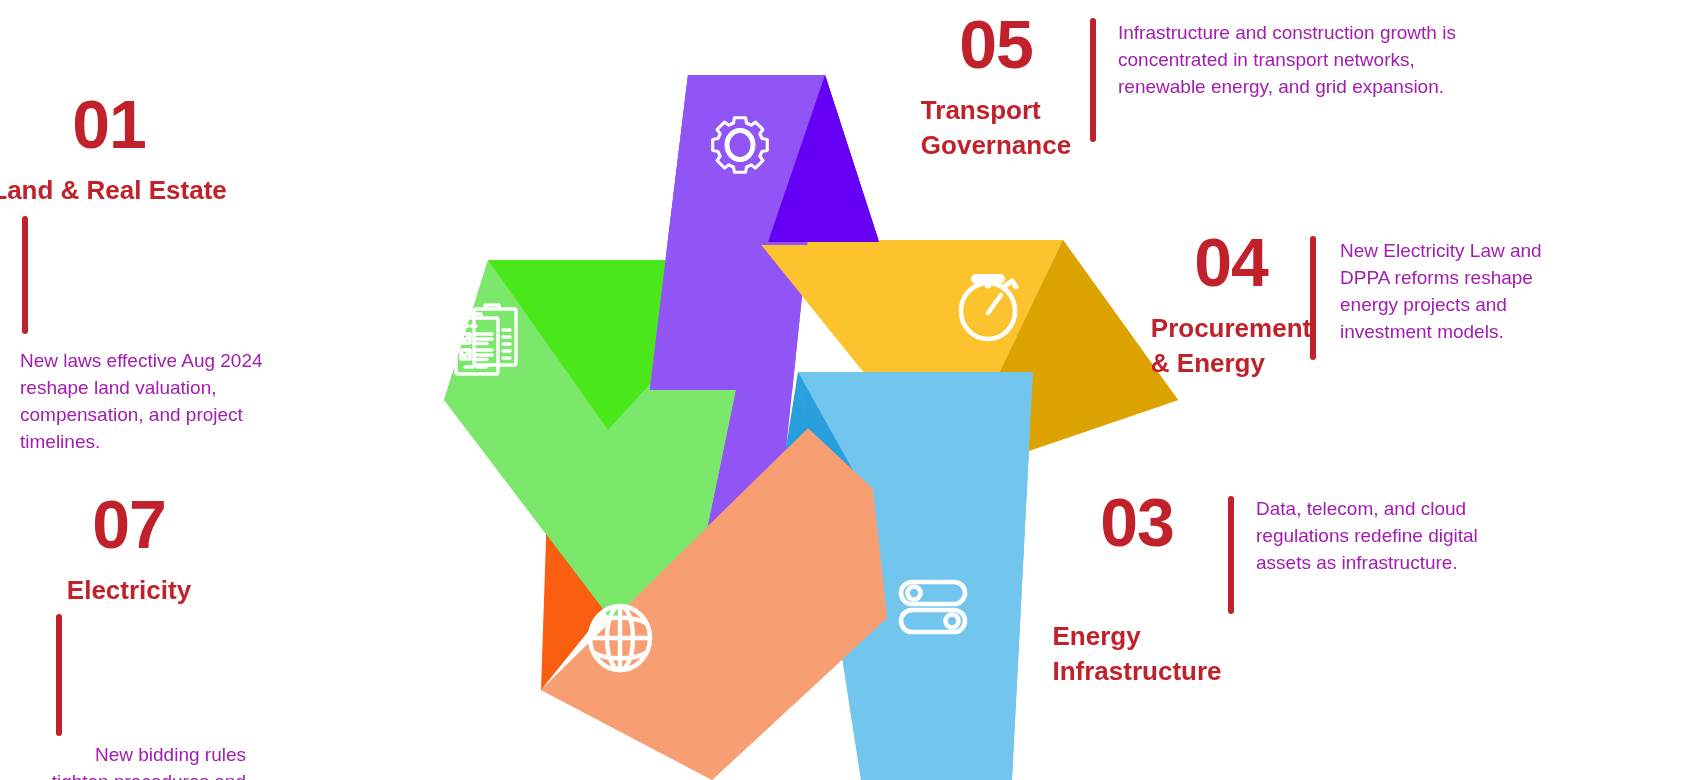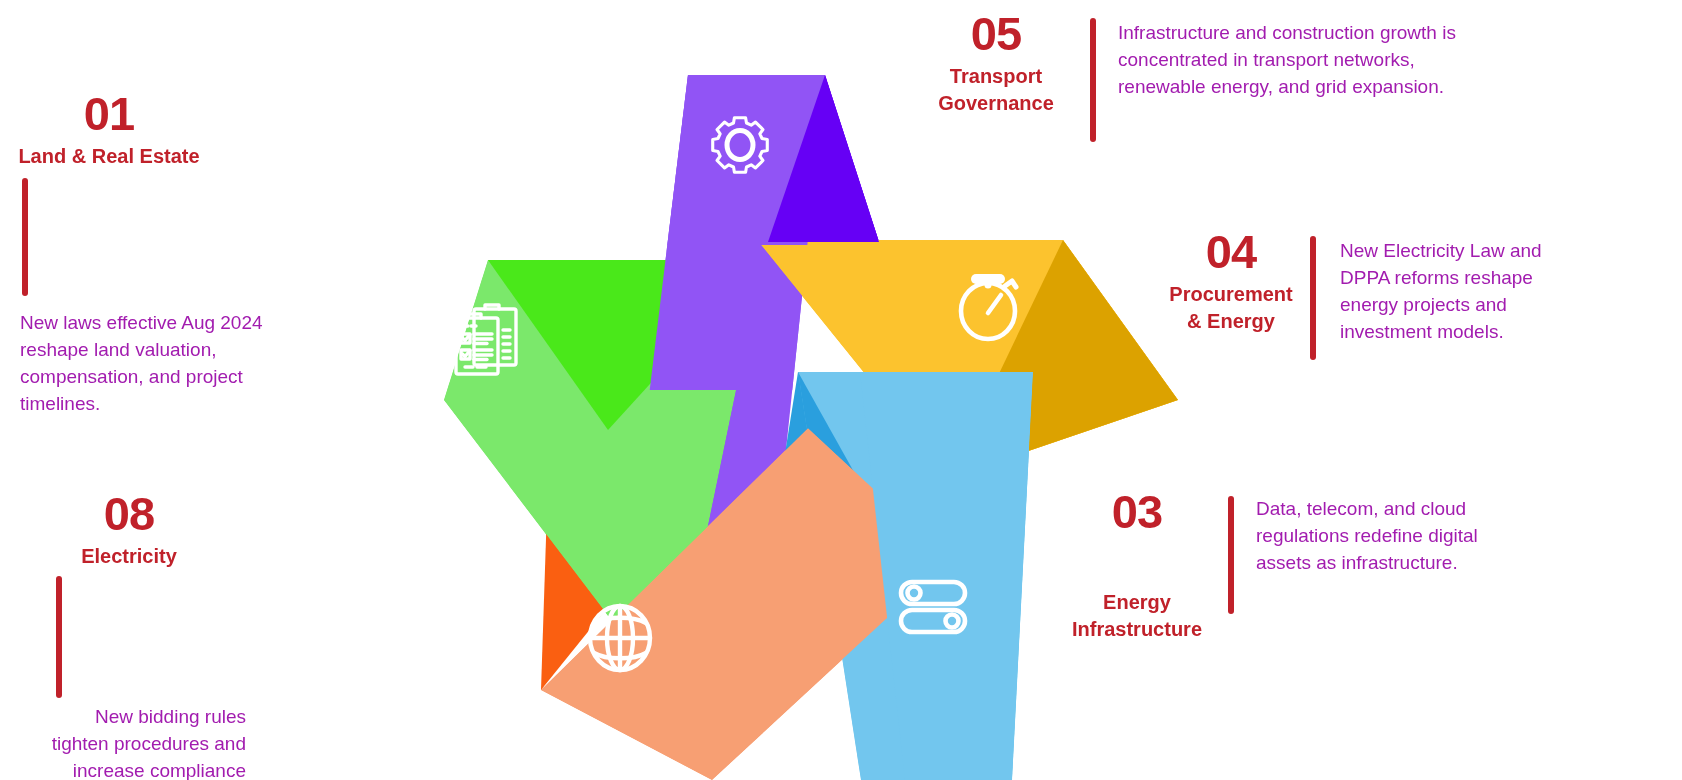--- a/index.html
+++ b/index.html
@@ -41,34 +41,33 @@
   .callout.right { flex-direction: row; }
 
   .label-col {
     display: flex;
     flex-direction: column;
     align-items: center;
     justify-content: flex-start;
   }
 
   .num {
-    font-size: 47px;
+    font-size: 68px;
     font-weight: bold;
     color: #C0212A;
     line-height: 0.95;
     letter-spacing: -1px;
     font-family: "Liberation Sans", sans-serif;
   }
   .title {
-    font-size: 20px;
+    font-size: 26px;
     font-weight: bold;
     color: #C0212A;
     line-height: 1.35;
-    text-align: center;
-    margin-top: 6px;
+    margin-top: 16px;
     white-space: nowrap;
   }
   .title .tline { display: block; }
 
   .divider {
     width: 6px;
     border-radius: 3px;
     background: #C0212A;
     flex: 0 0 auto;
   }
@@ -264,21 +263,21 @@
       </div>
     </div>
     <div class="divider"></div>
     <div class="desc">
       <p> New laws effective Aug 2024 reshape land valuation, compensation, and project timelines.</p>
     </div>
   </div>
 
   <div class="callout left" id="c02">
     <div class="label-col">
-      <div class="num">08</div>
+      <div class="num">07</div>
       <div class="title">
         <span class="tline">Electricity</span>
       </div>
     </div>
     <div class="divider"></div>
     <div class="desc">
       <p>New bidding rules tighten procedures and increase compliance risks in project tendering.</p>
     </div>
   </div>
 

